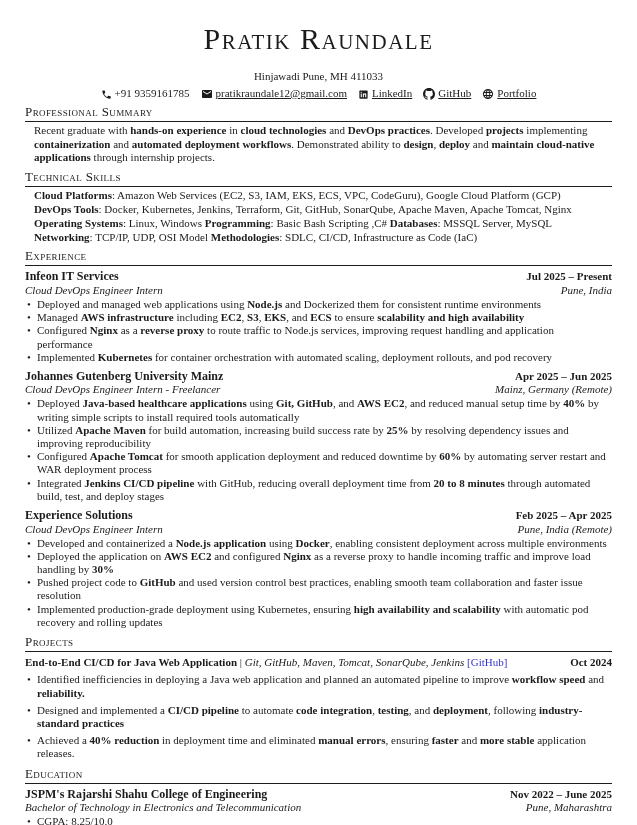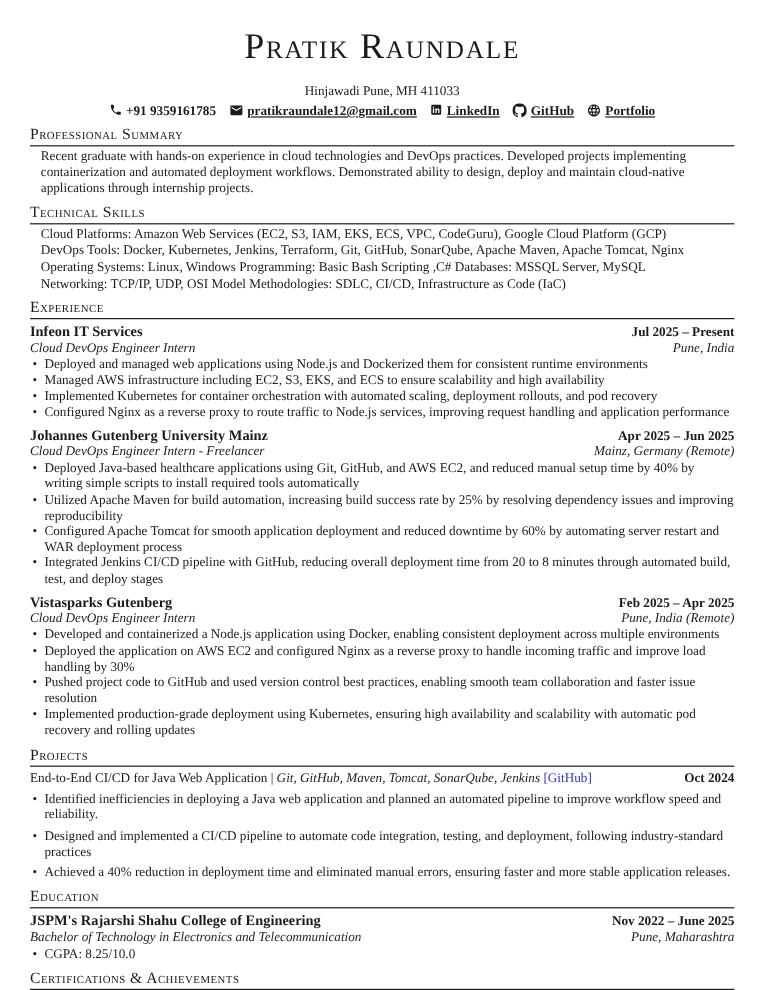--- a/index.html
+++ b/index.html
@@ -3,31 +3,31 @@
 <meta charset="utf-8">
 <style>
   html,body{margin:0;padding:0;background:#fff;}
   body{width:637px;height:825px;overflow:hidden;color:#1b1b1b;
        font-family:"Liberation Serif","DejaVu Serif",serif;}
   .page{padding:8px 25px 0 25px;box-sizing:border-box;}
   .header{text-align:center;}
   .name{font-size:30px;font-weight:400;font-variant:small-caps;letter-spacing:1.5px;line-height:32px;margin:15px;}
   .address{font-size:11px;line-height:13px;margin-top:1px;}
   .contact{display:flex;justify-content:center;align-items:center;gap:11px;font-size:11px;margin-top:3px;line-height:14px;}
-  .citem{display:flex;align-items:flex-start;gap:3px;font-weight:bold;}
+  .citem{display:flex;align-items:flex-end;gap:3px;}
   .icon{display:inline-flex;}
   .icon svg{display:block;fill:#1b1b1b;}
   a.clink{color:inherit;text-decoration:underline;cursor:pointer;}
   .section{margin-top:4px;}
   .sec-title{font-size:13px;font-weight:400;font-variant:small-caps;letter-spacing:.4px;line-height:15px;
              border-bottom:1.6px solid #1c1c1c;padding-bottom:2px;margin:0;}
   .sec-indent{padding:2px 0 0 9px;}
   .para{font-size:11px;line-height:13.6px;}
   .skill-line{font-size:11px;line-height:13.9px;}
-  .b{font-weight:400;}
+  .b{font-weight:700;}
   .i{font-style:italic;}
   .lnk{color:var(--link,#3333cc);cursor:pointer;}
   .entry{margin-top:3px;}
   .entry-head{display:flex;justify-content:space-between;align-items:baseline;gap:16px;}
   .company{font-size:12px;font-weight:700;line-height:14.5px;}
   .dates{font-size:11px;font-weight:700;}
   .entry-sub{display:flex;justify-content:space-between;font-style:italic;font-size:11px;line-height:13px;}
   ul.bullets{list-style:none;margin:1px 0 5px 0;padding:0;}
   .bullets li{position:relative;padding-left:12px;font-size:11px;line-height:13.2px;}
   .bullets li::before{content:"\2022";position:absolute;left:2px;top:0;}
@@ -112,22 +112,22 @@
         <span class="company">Infeon IT Services</span>
         <span class="dates">Jul 2025 – Present</span>
       </div>
       <div class="entry-sub">
         <span>Cloud DevOps Engineer Intern</span>
         <span>Pune, India</span>
       </div>
       <ul class="bullets">
         <li><span>Deployed and managed web applications using </span><span class="b">Node.js</span><span> and Dockerized them for consistent runtime environments</span></li>
         <li><span>Managed </span><span class="b">AWS infrastructure</span><span> including </span><span class="b">EC2</span><span>, </span><span class="b">S3</span><span>, </span><span class="b">EKS</span><span>, and </span><span class="b">ECS</span><span> to ensure </span><span class="b">scalability and high availability</span></li>
+        <li><span>Configured </span><span class="b">Nginx</span><span> as a </span><span class="b">reverse proxy</span><span> to route traffic to Node.js services, improving request handling and application performance</span></li>
         <li><span>Implemented </span><span class="b">Kubernetes</span><span> for container orchestration with automated scaling, deployment rollouts, and pod recovery</span></li>
-        <li><span>Configured </span><span class="b">Nginx</span><span> as a </span><span class="b">reverse proxy</span><span> to route traffic to Node.js services, improving request handling and application performance</span></li>
       </ul>
     </div>
 
     <div class="entry">
       <div class="entry-head">
         <span class="company">Johannes Gutenberg University Mainz</span>
         <span class="dates">Apr 2025 – Jun 2025</span>
       </div>
       <div class="entry-sub">
         <span>Cloud DevOps Engineer Intern - Freelancer</span>
@@ -136,21 +136,21 @@
       <ul class="bullets">
         <li><span>Deployed </span><span class="b">Java-based healthcare applications</span><span> using </span><span class="b">Git, GitHub</span><span>, and </span><span class="b">AWS EC2</span><span>, and reduced manual setup time by </span><span class="b">40%</span><span> by writing simple scripts to install required tools automatically</span></li>
         <li><span>Utilized </span><span class="b">Apache Maven</span><span> for build automation, increasing build success rate by </span><span class="b">25%</span><span> by resolving dependency issues and improving reproducibility</span></li>
         <li><span>Configured </span><span class="b">Apache Tomcat</span><span> for smooth application deployment and reduced downtime by </span><span class="b">60%</span><span> by automating server restart and WAR deployment process</span></li>
         <li><span>Integrated </span><span class="b">Jenkins CI/CD pipeline</span><span> with GitHub, reducing overall deployment time from </span><span class="b">20 to 8 minutes</span><span> through automated build, test, and deploy stages</span></li>
       </ul>
     </div>
 
     <div class="entry">
       <div class="entry-head">
-        <span class="company">Vistasparks Gutenberg</span>
+        <span class="company">Experience Solutions</span>
         <span class="dates">Feb 2025 – Apr 2025</span>
       </div>
       <div class="entry-sub">
         <span>Cloud DevOps Engineer Intern</span>
         <span>Pune, India (Remote)</span>
       </div>
       <ul class="bullets">
         <li><span>Developed and containerized a </span><span class="b">Node.js application</span><span> using </span><span class="b">Docker</span><span>, enabling consistent deployment across multiple environments</span></li>
         <li><span>Deployed the application on </span><span class="b">AWS EC2</span><span> and configured </span><span class="b">Nginx</span><span> as a reverse proxy to handle incoming traffic and improve load handling by </span><span class="b">30%</span></li>
         <li><span>Pushed project code to </span><span class="b">GitHub</span><span> and used version control best practices, enabling smooth team collaboration and faster issue resolution</span></li>

